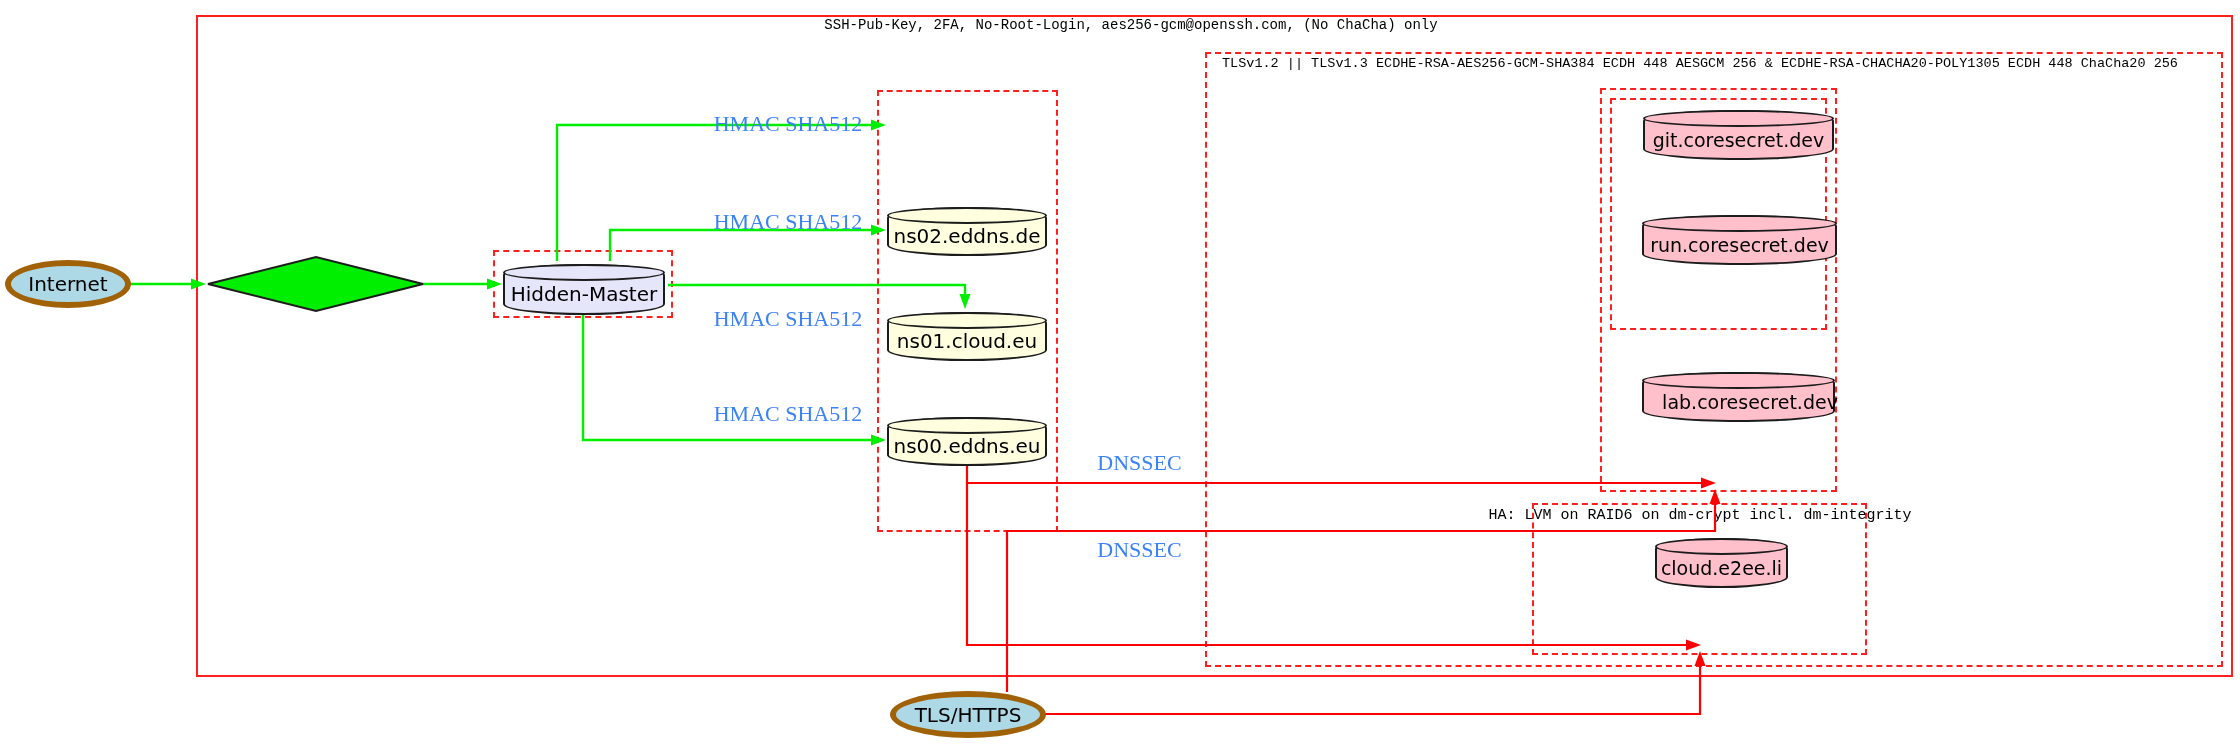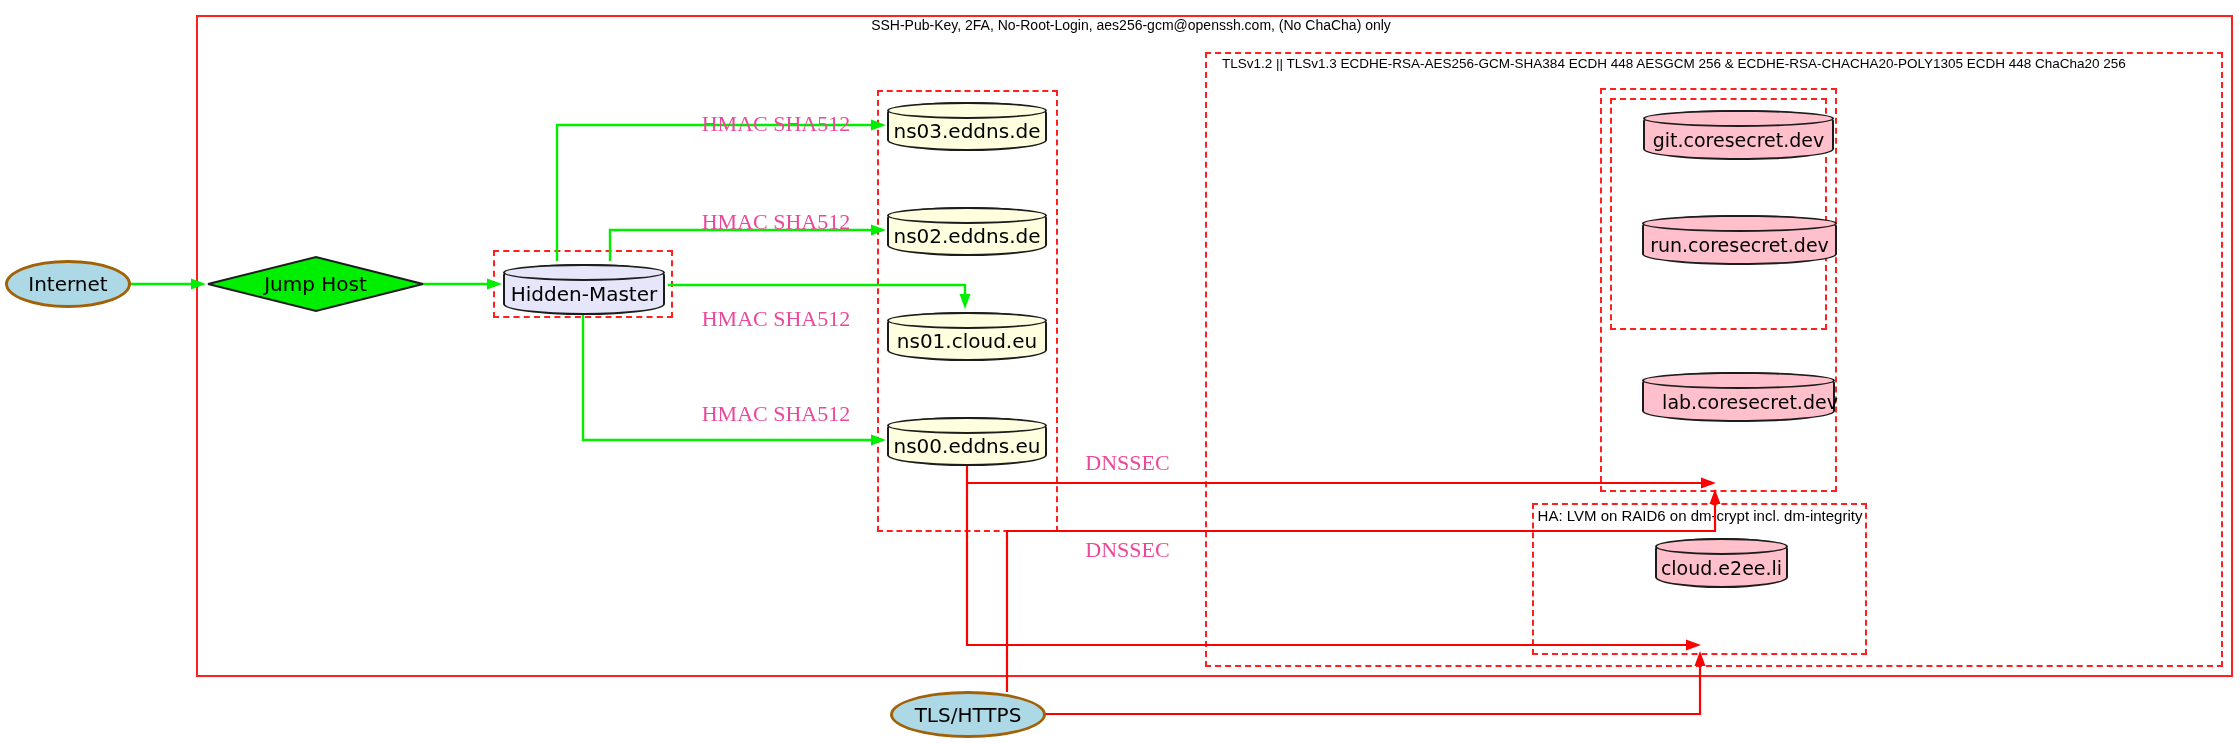--- a/index.html
+++ b/index.html
@@ -3,42 +3,42 @@
 <meta charset="utf-8">
 <style>
   html,body{margin:0;padding:0;background:#ffffff;}
   #canvas{position:relative;width:2240px;height:744px;background:#ffffff;overflow:hidden;
           font-family:"DejaVu Sans",sans-serif;}
   svg.layer{position:absolute;left:0;top:0;width:2240px;height:744px;}
 
   
   .cluster{position:absolute;border:2px dashed #ff1f1f;box-sizing:border-box;}
   .outerbox{position:absolute;border:2px solid #ff1f1f;box-sizing:border-box;}
-  .clabel{position:absolute;color:#000;font-family:Liberation Sans, sans-serif;white-space:nowrap;}
+  .clabel{position:absolute;color:#000;font-family:Liberation Mono, monospace;white-space:nowrap;}
 
   
   .cyl{position:absolute;box-sizing:border-box;border:2px solid #1c1c1c;border-radius:50%/11px;
        display:flex;align-items:center;justify-content:center;}
   .cyl::before{content:"";position:absolute;left:-2px;top:-2px;right:-2px;height:17px;
        border:2px solid #1c1c1c;border-radius:50%/8.5px;background:inherit;box-sizing:border-box;z-index:0;}
   .cyl span{position:relative;z-index:2;padding-top:9px;font-size:20px;color:#000;white-space:nowrap;}
   .cyl.small span{font-size:19px;}
 
   
-  .ell{position:absolute;box-sizing:border-box;border:3px solid #a16207;border-radius:50%;
+  .ell{position:absolute;box-sizing:border-box;border:6px solid #a16207;border-radius:50%;
        background:#add8e6;display:flex;align-items:center;justify-content:center;
        font-size:20px;color:#000;white-space:nowrap;}
 
   .fill-dns{background:#ffffe0;}
   .fill-svc{background:#ffc0cb;margin-left:20px;}
   .fill-master{background:#e6e6fa;}
 
   
-  .elabel{position:absolute;color:#ec4899;font-family:"Liberation Serif",serif;font-size:22px;
-          text-align:center;white-space:nowrap;}
+  .elabel{position:absolute;color:#3b82f6;font-family:"Liberation Serif",serif;font-size:22px;
+          text-align:center;white-space:nowrap;margin-left:12px;}
 
   
   .dlabel{position:absolute;color:#000;font-size:20px;display:flex;align-items:center;
           justify-content:center;white-space:nowrap;}
 </style>
 </head>
 <body>
 
 <div id="canvas">
 
@@ -83,31 +83,25 @@
       <polygon points="1715,489 1709.5,504 1720.5,504"></polygon>
       <polygon points="1700,651 1694.5,666 1705.5,666"></polygon>
     </g>
     <polygon points="208,284 316,257 423,284 316,311" fill="#00ee00" stroke="#1c1c1c" stroke-width="2"></polygon>
   </svg>
 
   <div class="ell" style="left:5px;top:260px;width:126px;height:48px;">
     <span>Internet</span>
   </div>
 
-  <div class="dlabel" style="left:208px;top:257px;width:215px;height:54px;">
-    <span>Jump Host</span>
-  </div>
 
   <div class="cyl fill-master" style="left:503px;top:256px;width:162px;height:51px;margin-top:8px;">
     <span>Hidden-Master</span>
   </div>
 
-  <div class="cyl fill-dns" style="left:887px;top:102px;width:160px;height:49px;">
-    <span>ns03.eddns.de</span>
-  </div>
   <div class="cyl fill-dns" style="left:887px;top:207px;width:160px;height:49px;">
     <span>ns02.eddns.de</span>
   </div>
   <div class="cyl fill-dns" style="left:887px;top:312px;width:160px;height:49px;">
     <span>ns01.cloud.eu</span>
   </div>
   <div class="cyl fill-dns" style="left:887px;top:417px;width:160px;height:49px;">
     <span>ns00.eddns.eu</span>
   </div>
 

